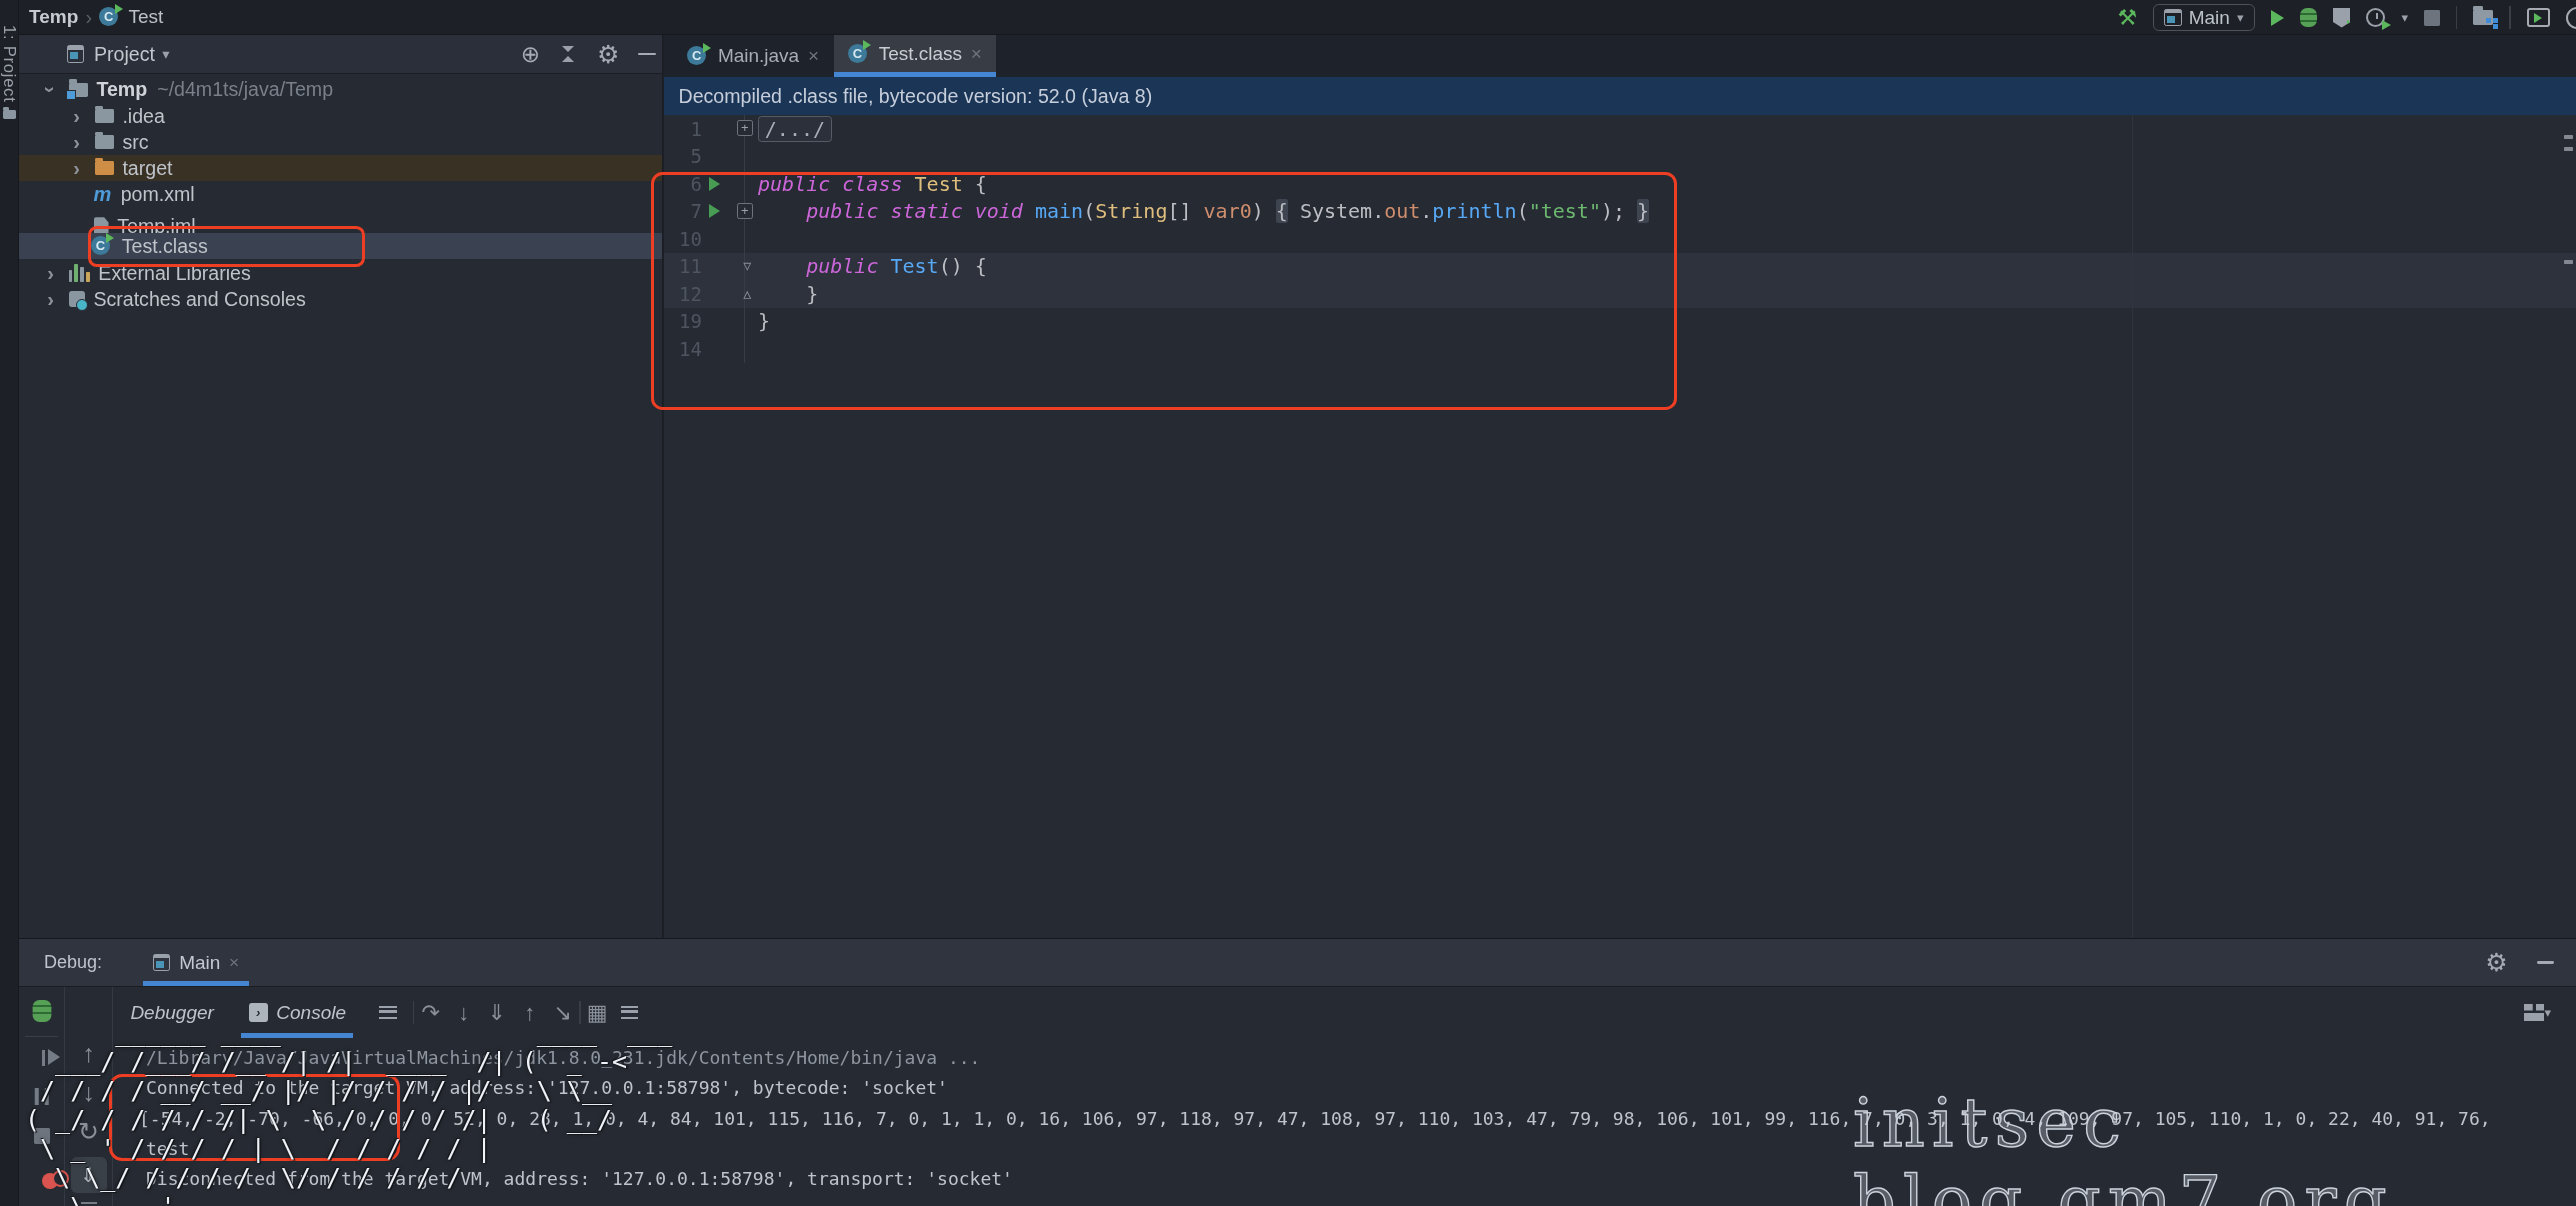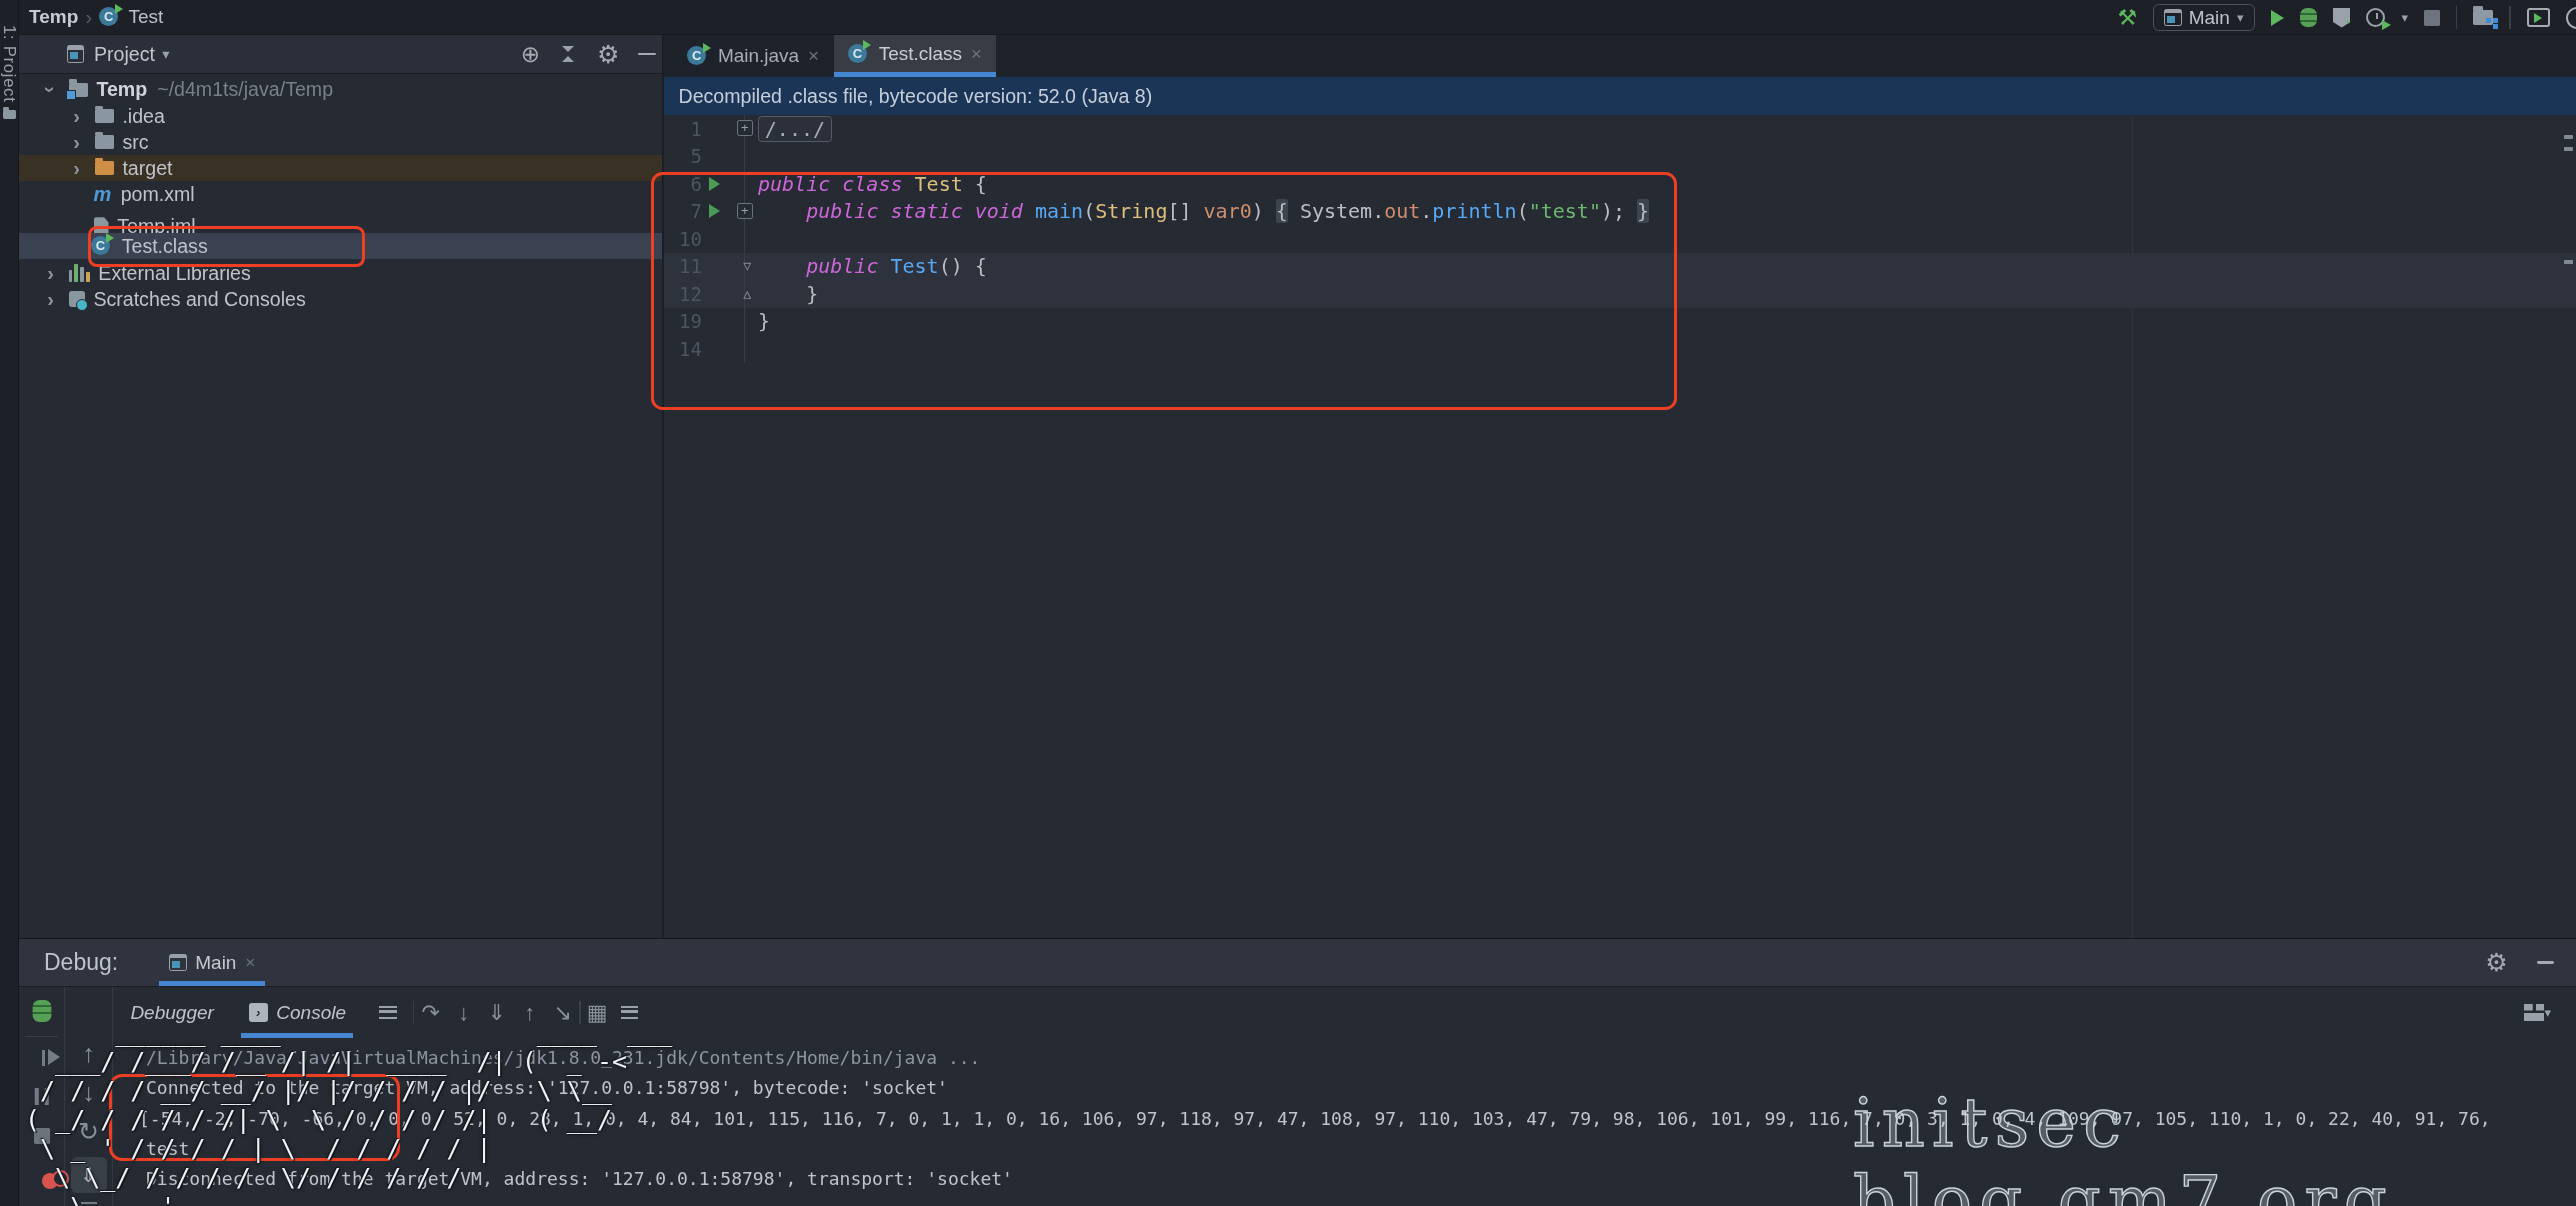--- a/index.html
+++ b/index.html
@@ -140,21 +140,21 @@
   .tok.hl  { background:#3E4450; border-radius:2.2px; }
   .tok.fold { color:#A9AEB6; border:1.4px solid #565C66; border-radius:3.6px; padding:0 5.8px; background:#2B303A; }
   #margin-guide { position:absolute; left:1468px; top:80px; bottom:0; width:1.4px; background:#30343D; }
   .scrollmark { position:absolute; right:2.9px; width:9.4px; height:3.6px; background:#838992; border-radius:0.7px; }
 
   
   #debug-border { position:absolute; left:0; top:938px; right:0; height:1.4px; background:#15181D; }
   #debug { position:absolute; left:19px; top:939px; right:0; bottom:0; background:#262A32; }
   #debug-header { position:absolute; left:0; top:0; right:0; height:48px; background:#2F343E;
     border-bottom:1.4px solid #1A1D23; display:flex; align-items:center; }
-  #debug-header .dlabel { font-size:23px; color:#BFC4CC; margin-left:25px; }
+  #debug-header .dlabel { font-size:18px; color:#BFC4CC; margin-left:25px; }
   #debug-session { display:flex; align-items:center; gap:8.7px; margin-left:41px; height:100%;
     position:relative; padding:0 10px; }
   #debug-session .underline { position:absolute; left:0; right:0; bottom:0; height:5px; background:var(--blue); }
   #debug-header .hicons { position:absolute; right:22px; display:flex; gap:29px; align-items:center; }
   #dtabs { position:absolute; left:94px; top:48px; right:0; height:51px; display:flex; align-items:center; }
   .dtab { font-size:19px; color:#BFC4CC; padding:0 17.4px; height:100%; display:flex; align-items:center; gap:8.7px; position:relative;font-style:italic; }
   .dtab .underline { position:absolute; left:10px; right:10px; bottom:0; height:5px; background:var(--blue); }
   .term-icon { width:19px; height:19px; background:#AEB4BC; border-radius:2.9px; color:#262A32;
     font-weight:bold; font-size:13px; display:flex; align-items:center; justify-content:center; }
   .hamburger { width:17.4px; height:13px; border-top:2.9px solid #9BA1AA; border-bottom:2.9px solid #9BA1AA; position:relative; }

